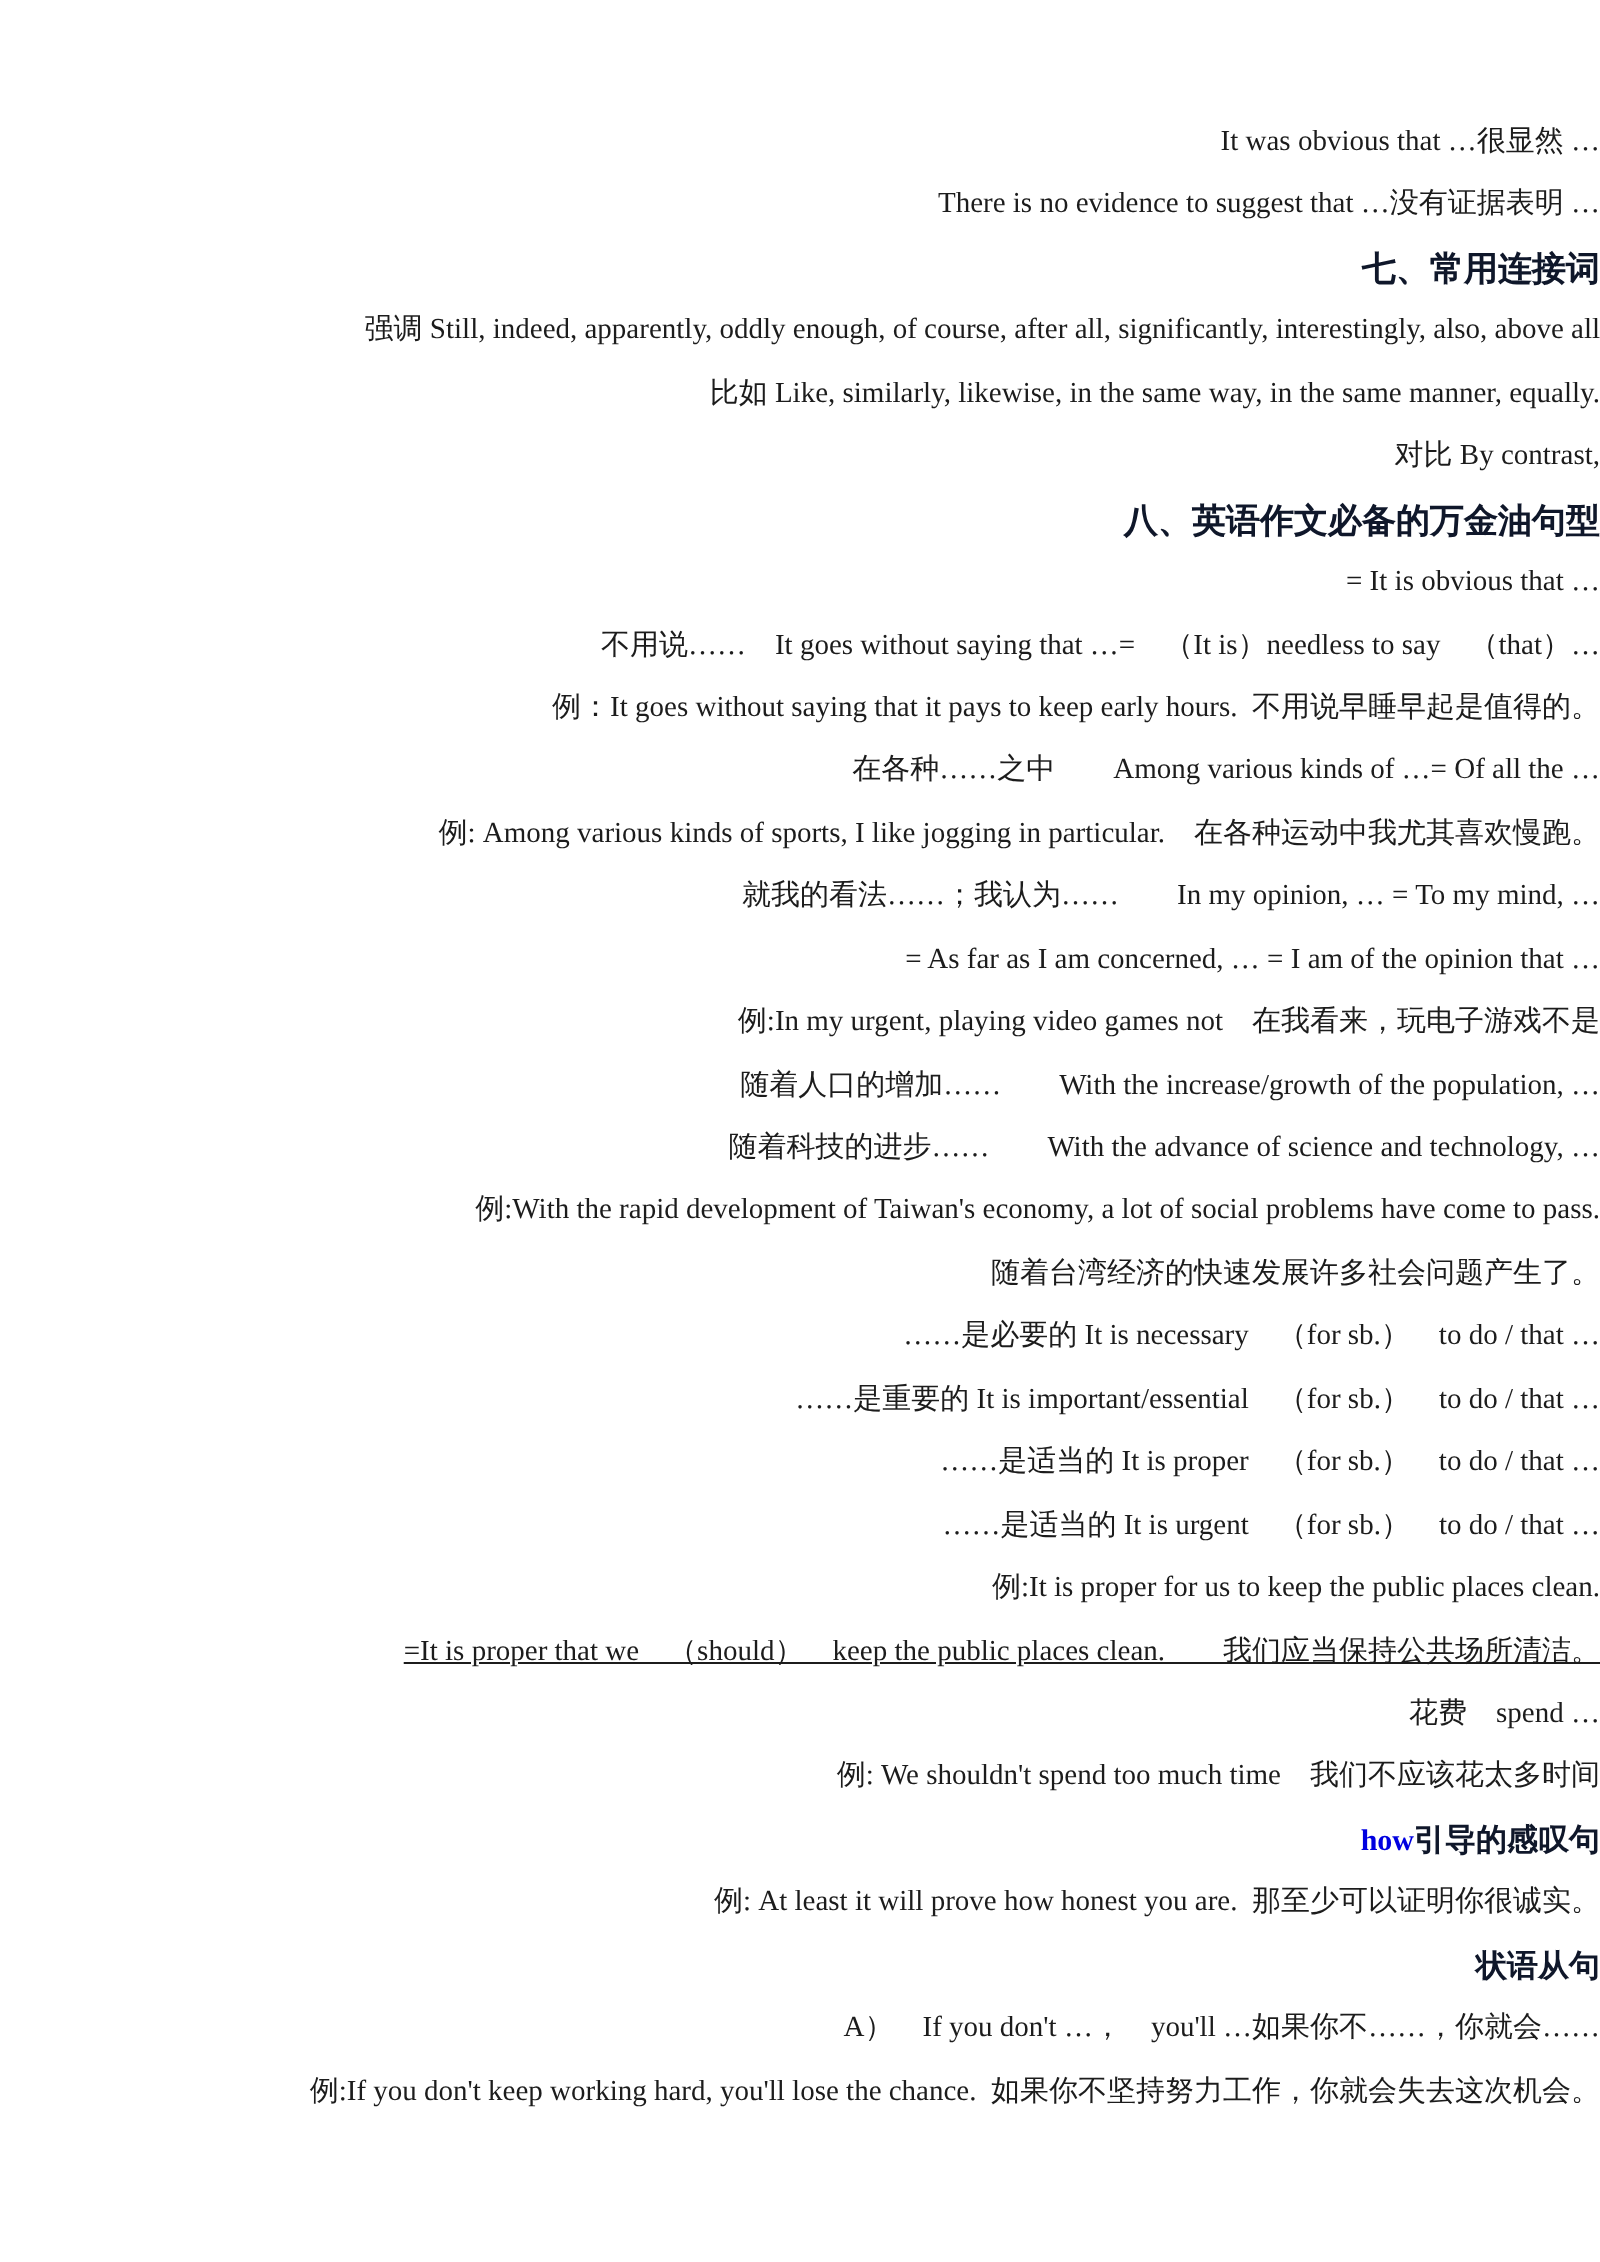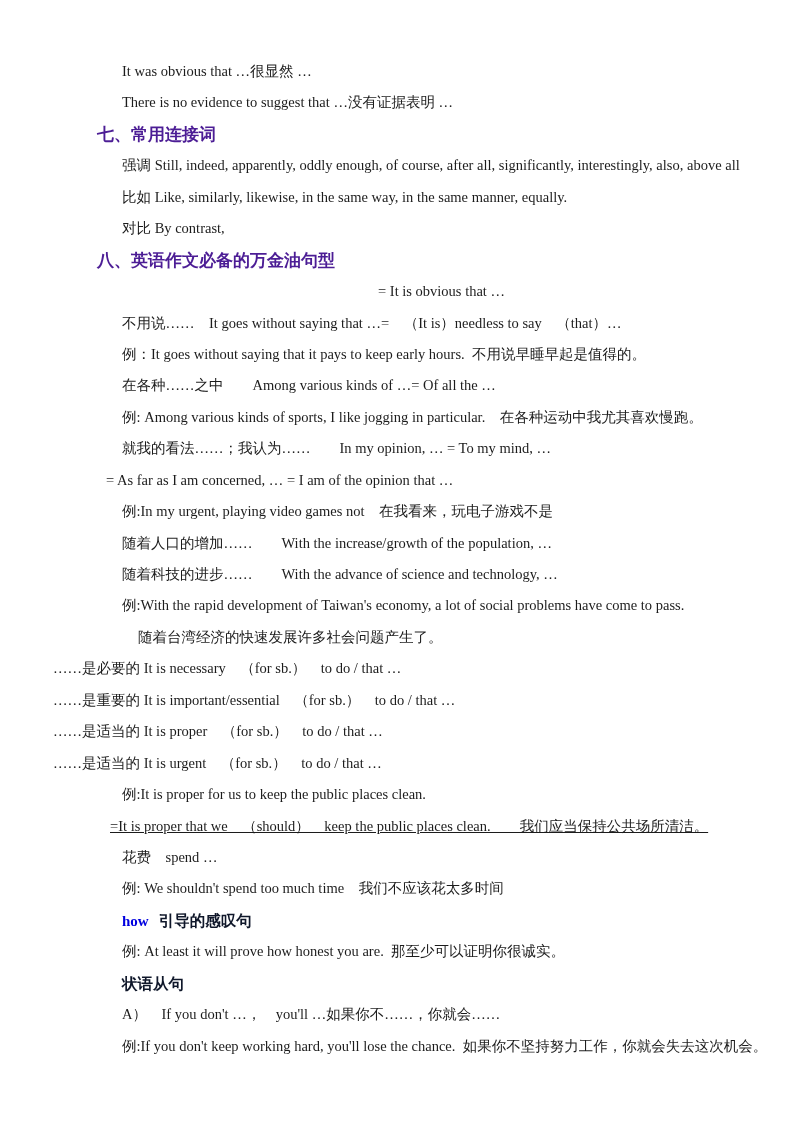--- a/index.html
+++ b/index.html
@@ -14,42 +14,42 @@
     box-sizing: border-box;
     padding-top: 56px;
   }
   .line {
     height: 31.45px;
     line-height: 31.45px;
     white-space: pre;
     font-size: 14.5px;
     padding-left: 122px;
     box-sizing: border-box;
+    text-align: right;
   }
   .pl-heading  { padding-left: 97px;  }
   .pl-eq1      { padding-left: 378px; }
   .pl-eq2      { padding-left: 106px; }
   .pl-cn       { padding-left: 138px; }
   .pl-tiny     { padding-left: 110px; text-decoration: underline; }
   .pl-dots     { padding-left: 53px; }
   .heading {
-    color: #4c1d95;
+    color: #0f172a;
     font-weight: bold;
     font-size: 17px;
   }
   .subheading {
     color: #0f172a;
     font-weight: bold;
     font-size: 15.5px;
   }
   .how-word {
     color: #0000e0;
     font-weight: bold;
     font-size: 15px;
-    margin-right: 10px;
   }
 </style>
 </head>
 <body>
 
 <div id="page">
   <div class="line">It was obvious that …很显然 …</div>
   <div class="line">There is no evidence to suggest that …没有证据表明 …</div>
   <div class="line pl-heading heading">七、常用连接词</div>
   <div class="line">强调 Still, indeed, apparently, oddly enough, of course, after all, significantly, interestingly, also, above all</div>

